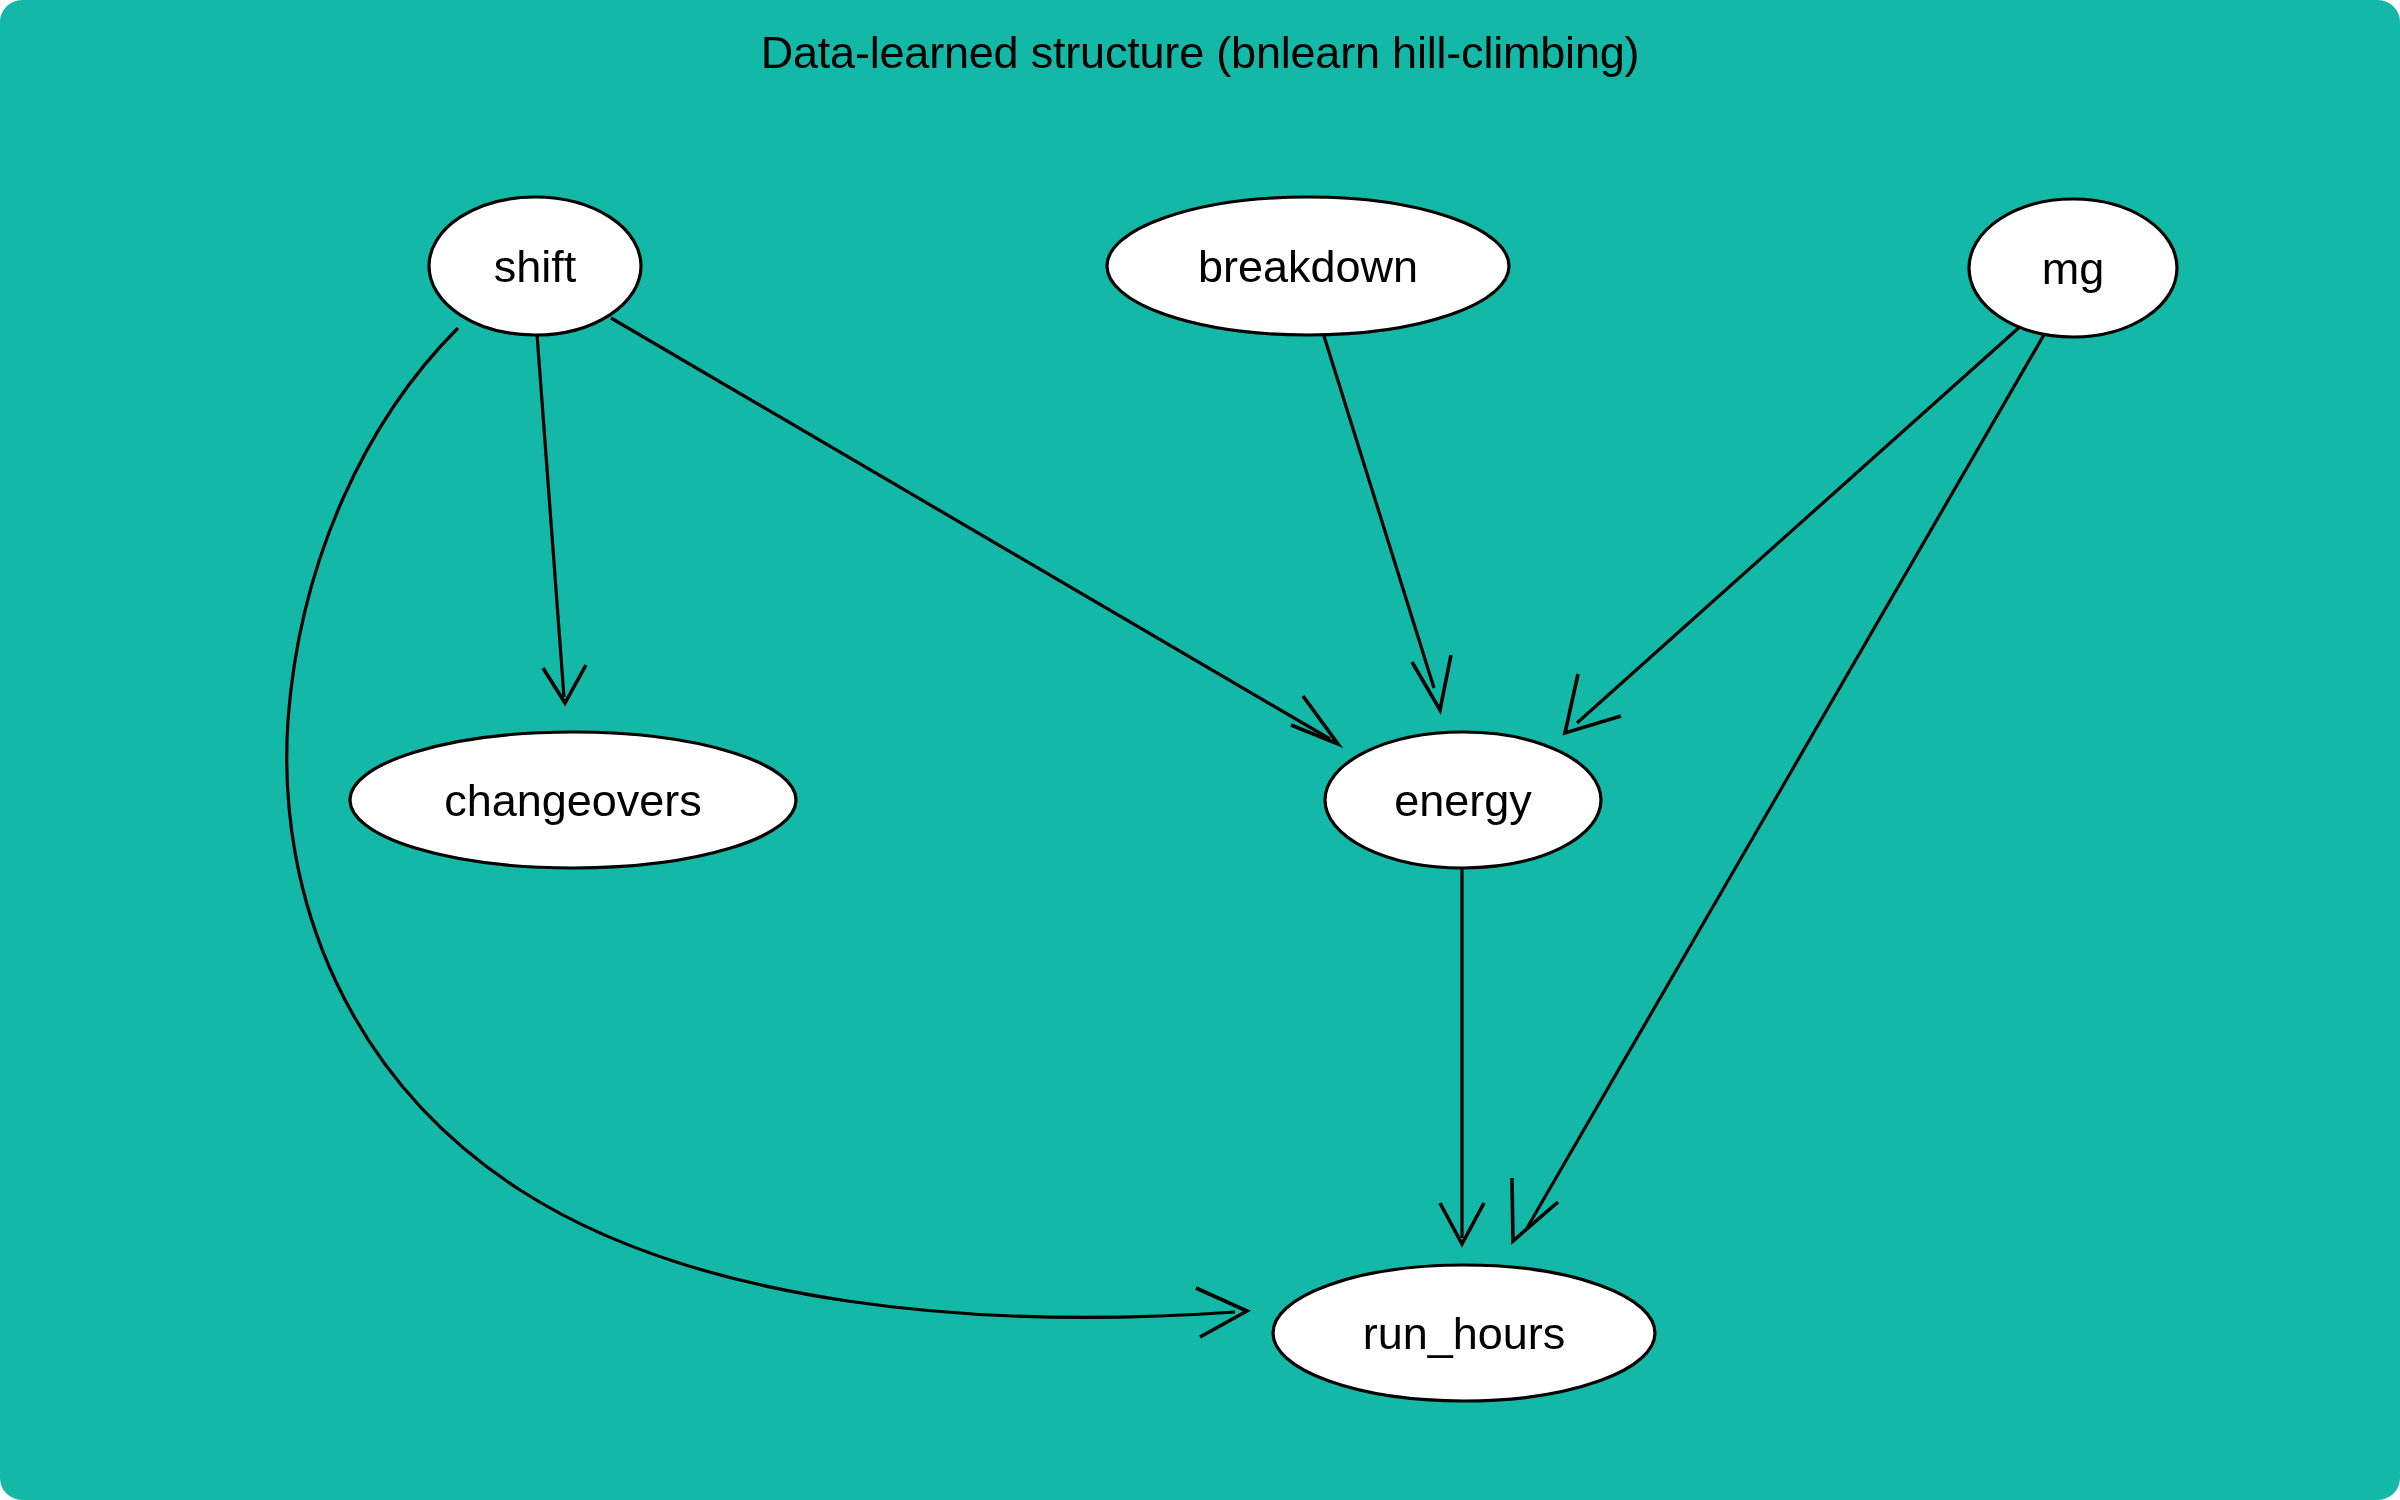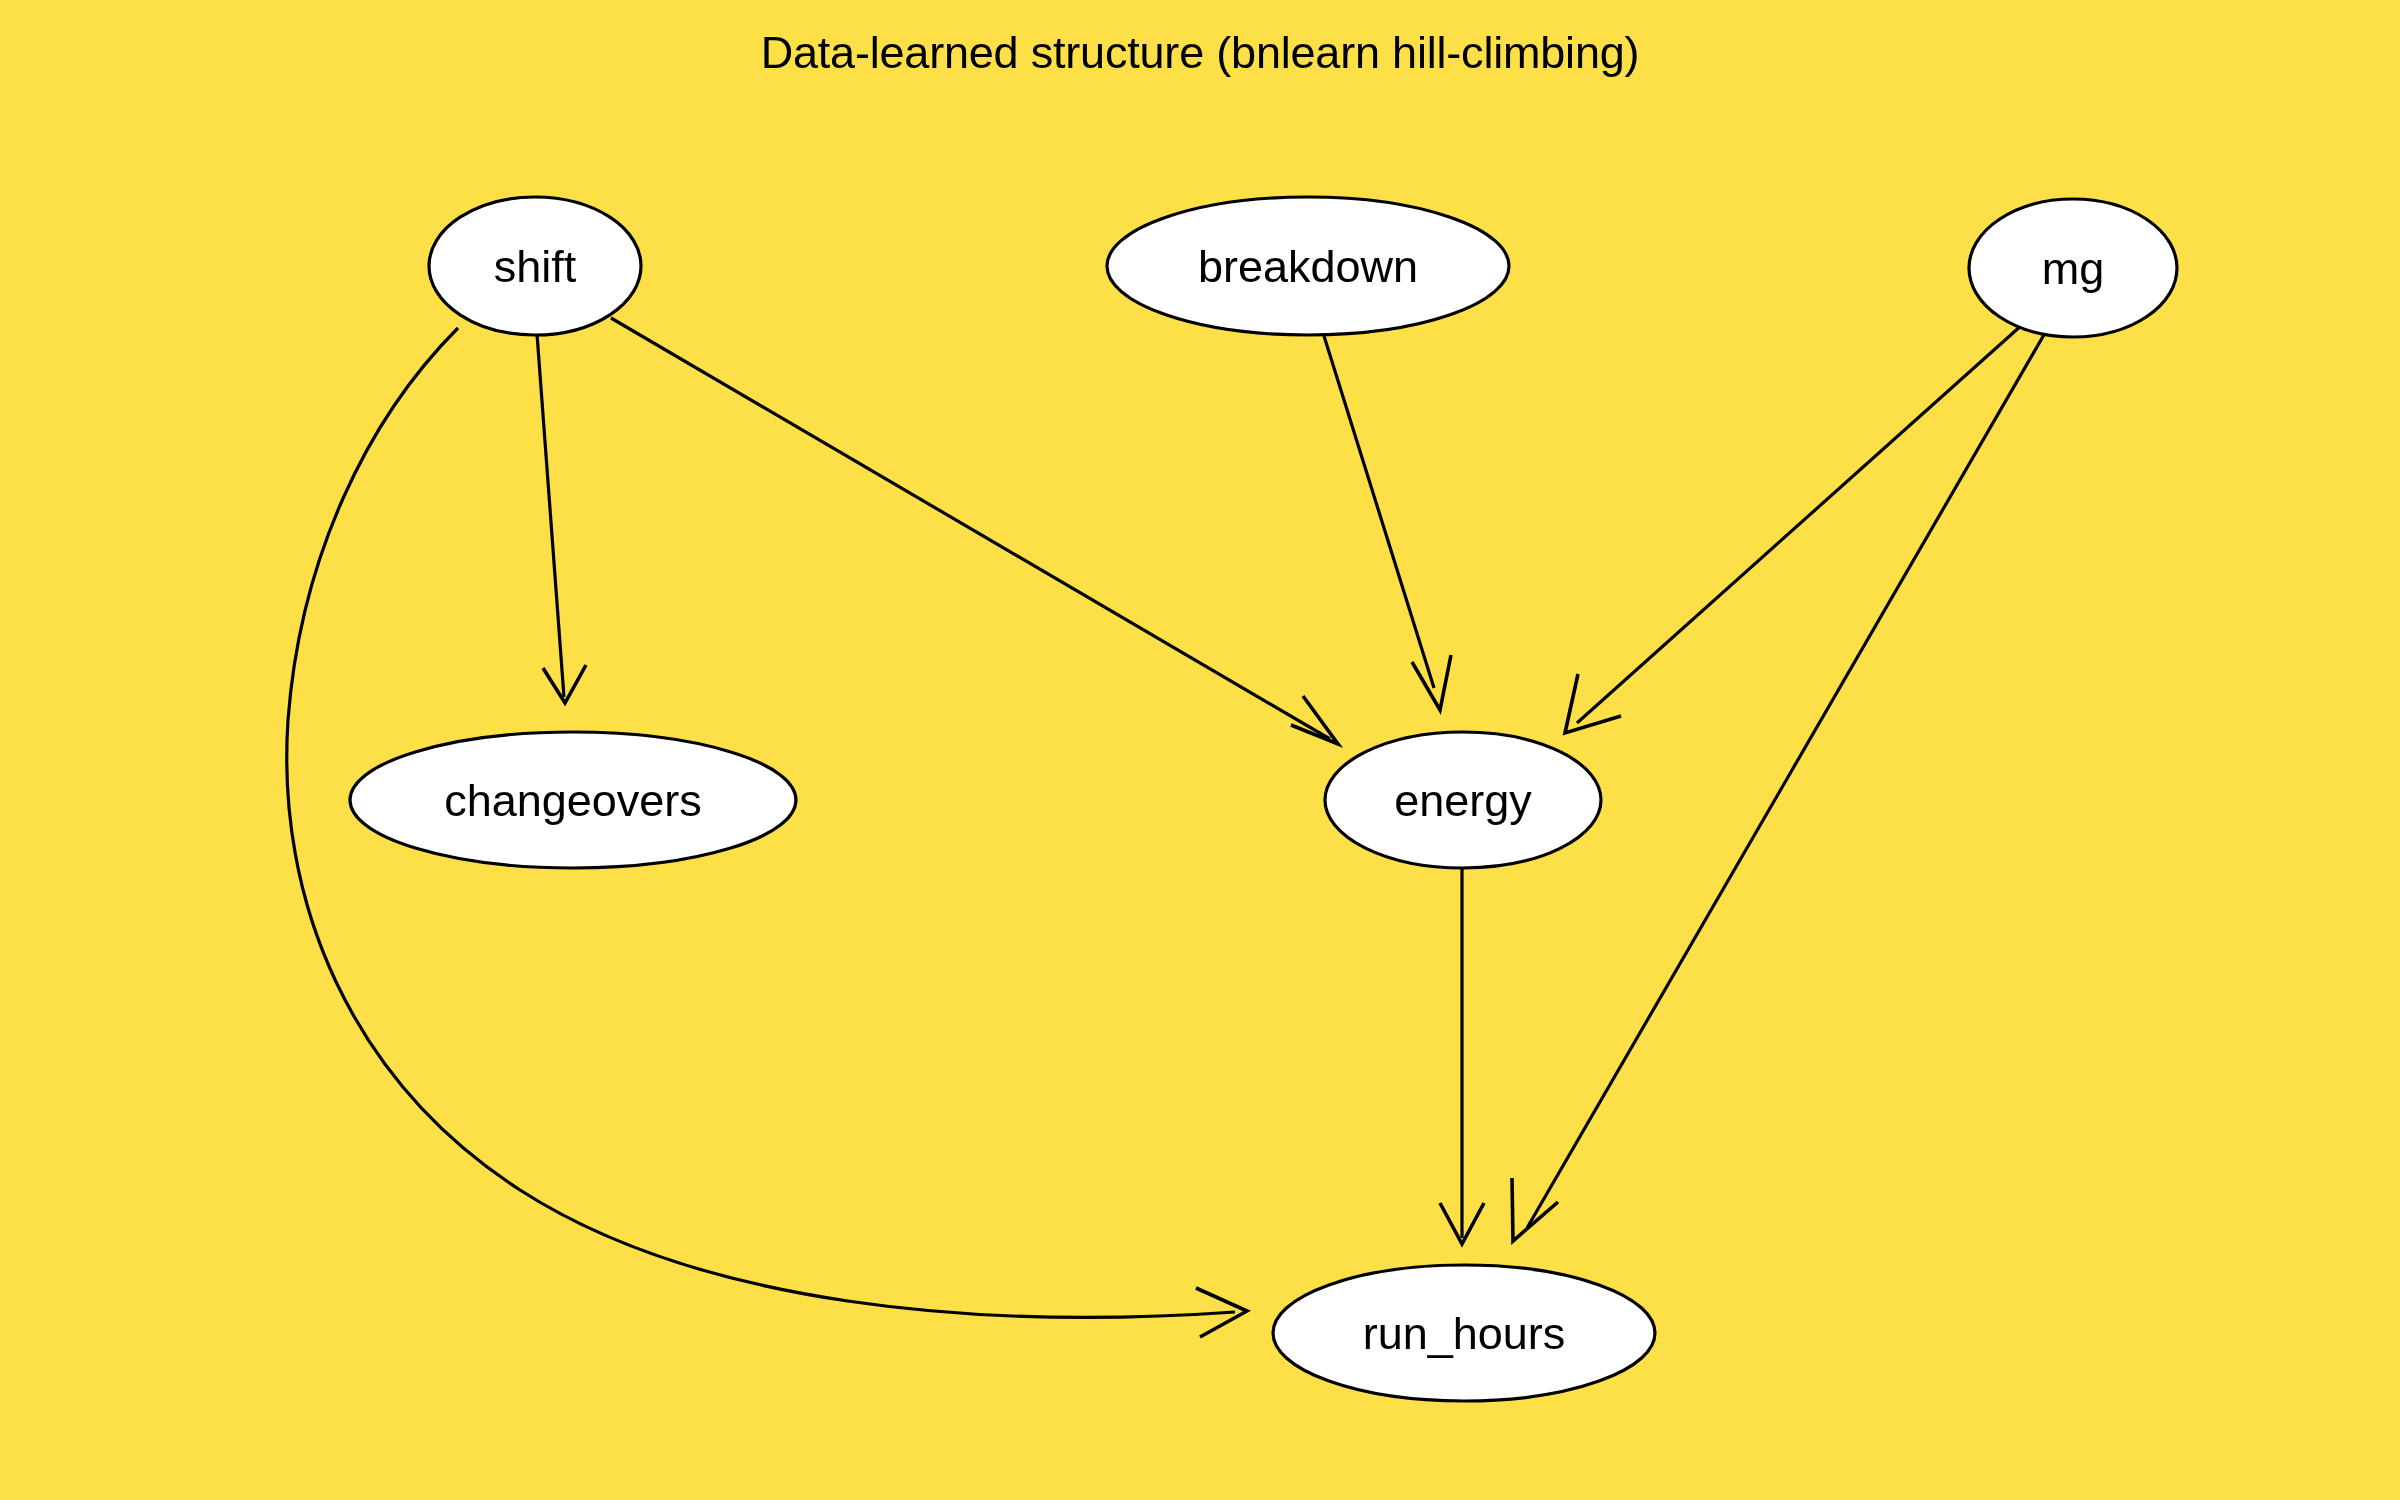--- a/index.html
+++ b/index.html
@@ -11,21 +11,22 @@
     width: 2400px;
     height: 1500px;
     font-family: "Liberation Sans", sans-serif;
     color: #000000;
     overflow: hidden;
   }
   #canvas {
     position: relative;
     width: 2400px;
     height: 1500px;
-    background: #fde047;
+    background: #14b8a6;
+    border-radius: 22px;
   }
   #graph-svg {
     position: absolute;
     left: 0;
     top: 0;
     width: 2400px;
     height: 1500px;
     display: block;
   }
   .plot-title {

